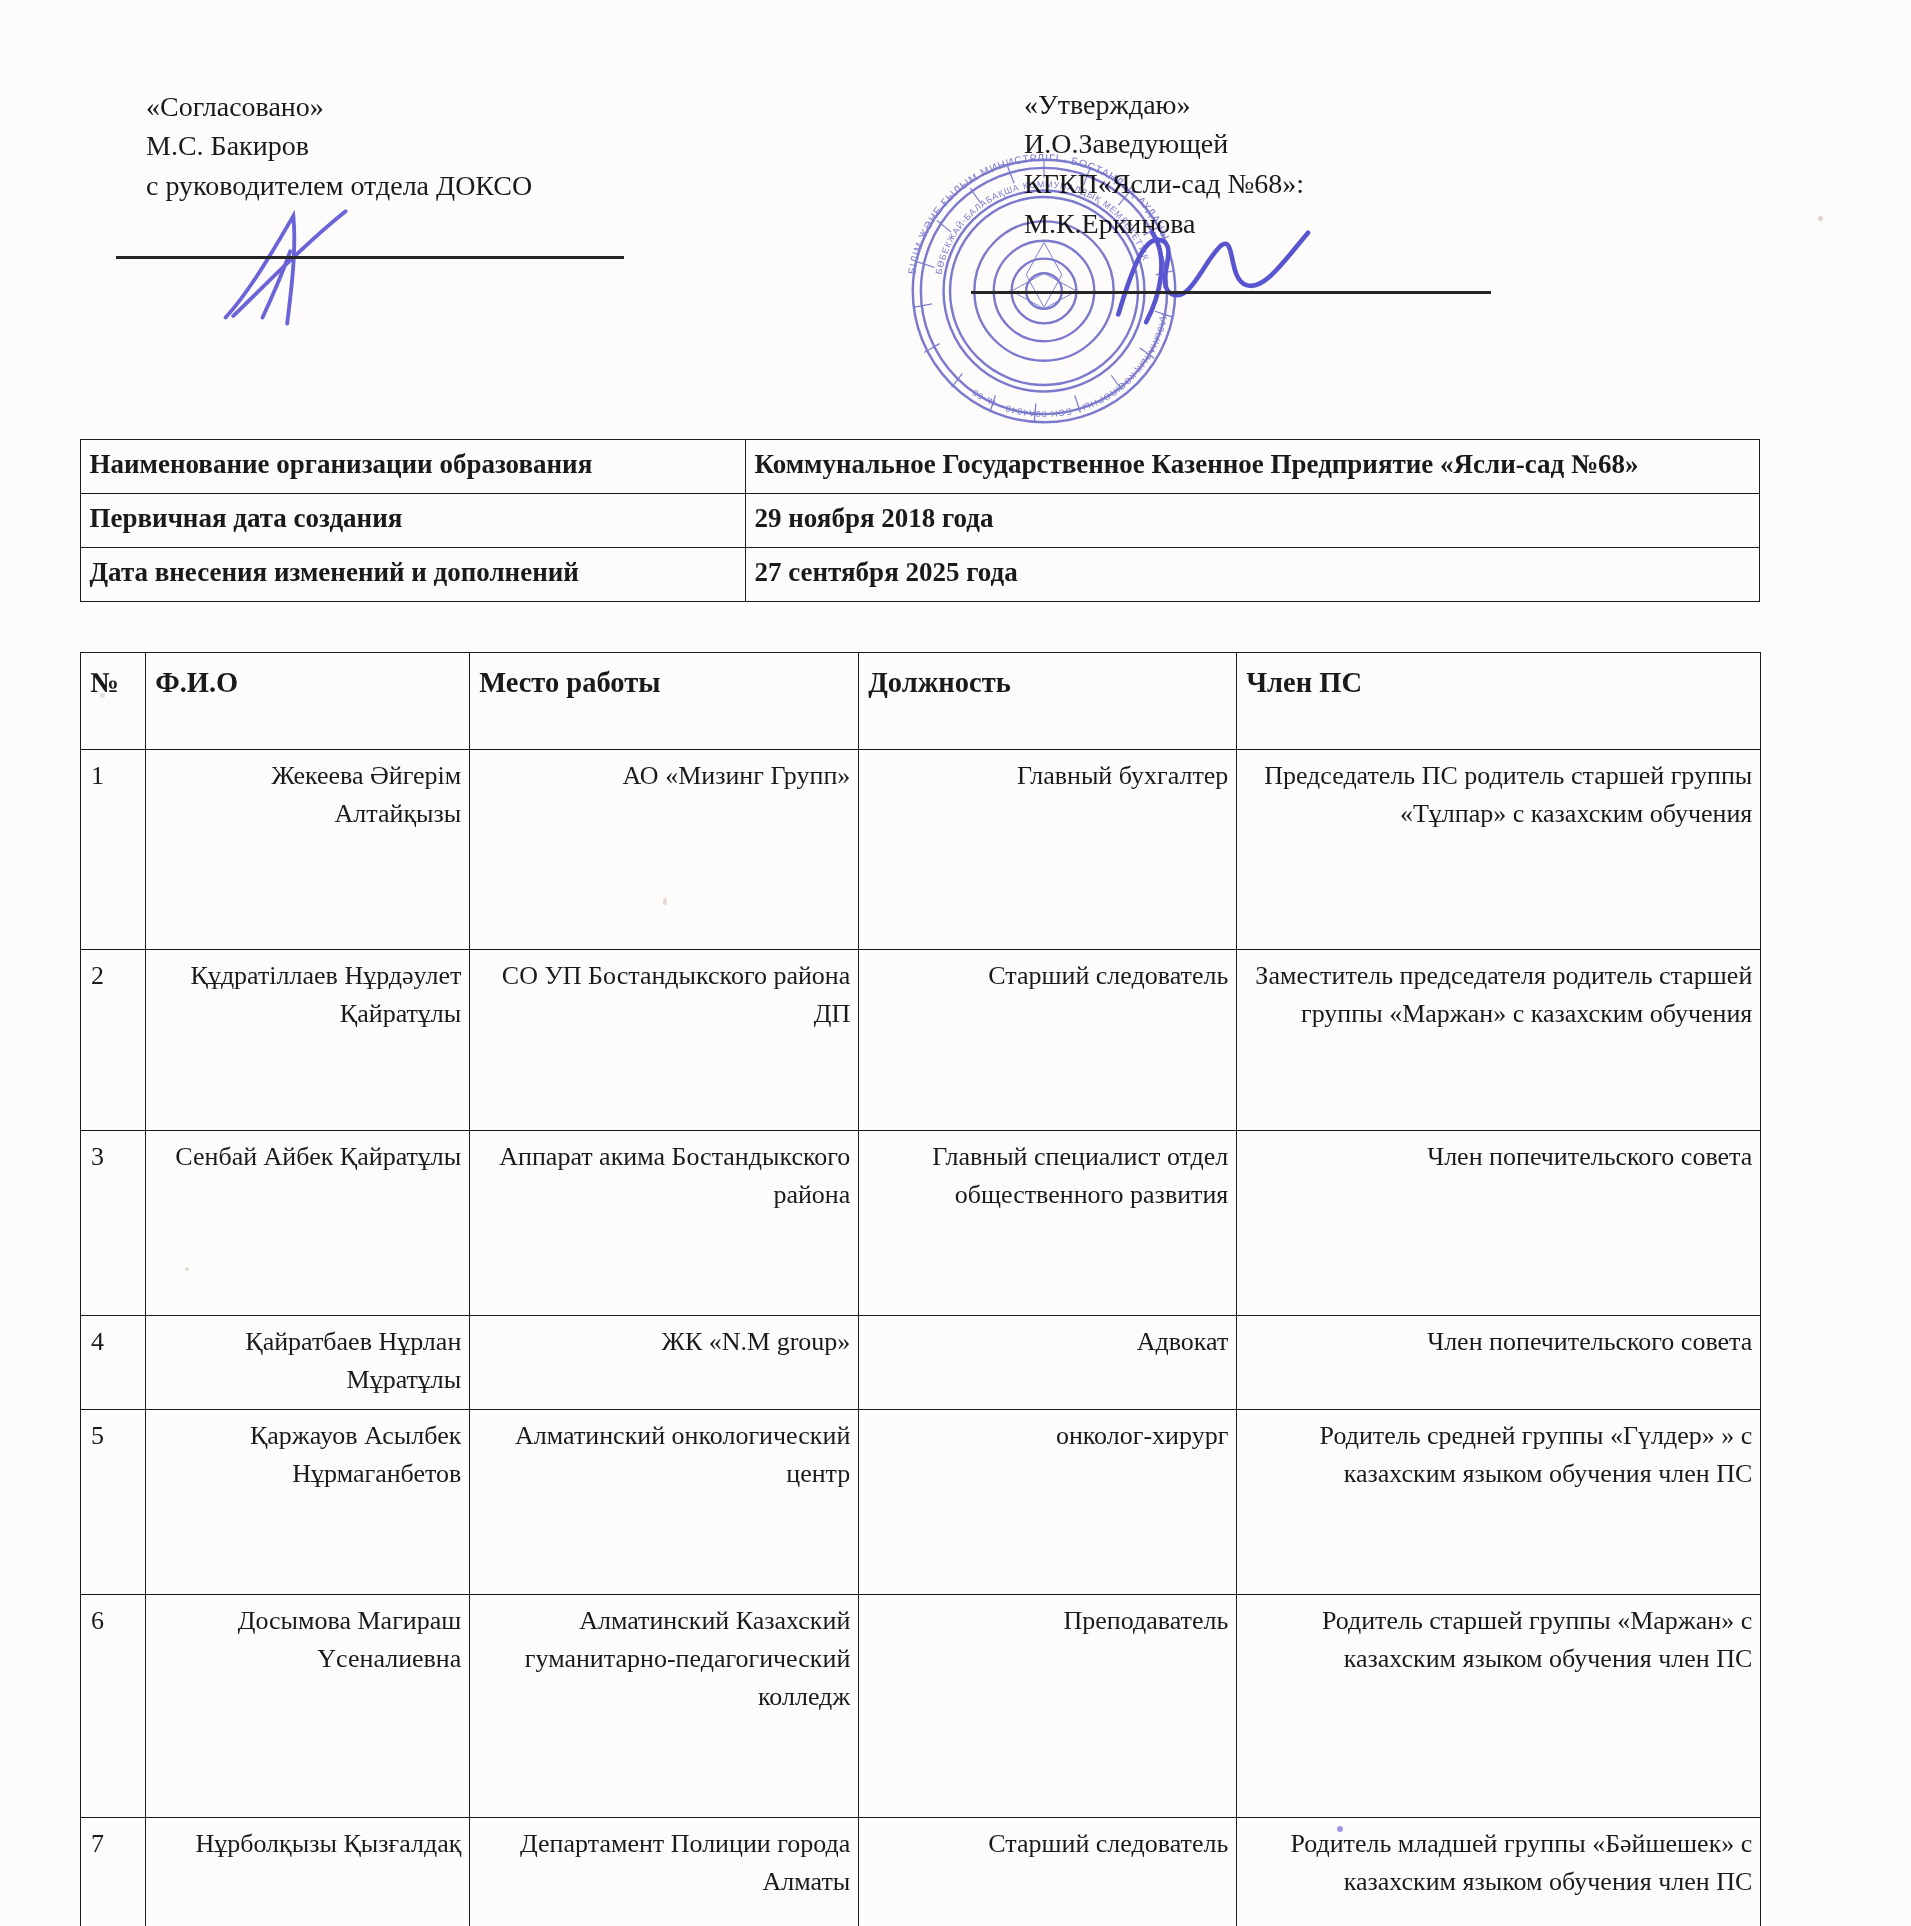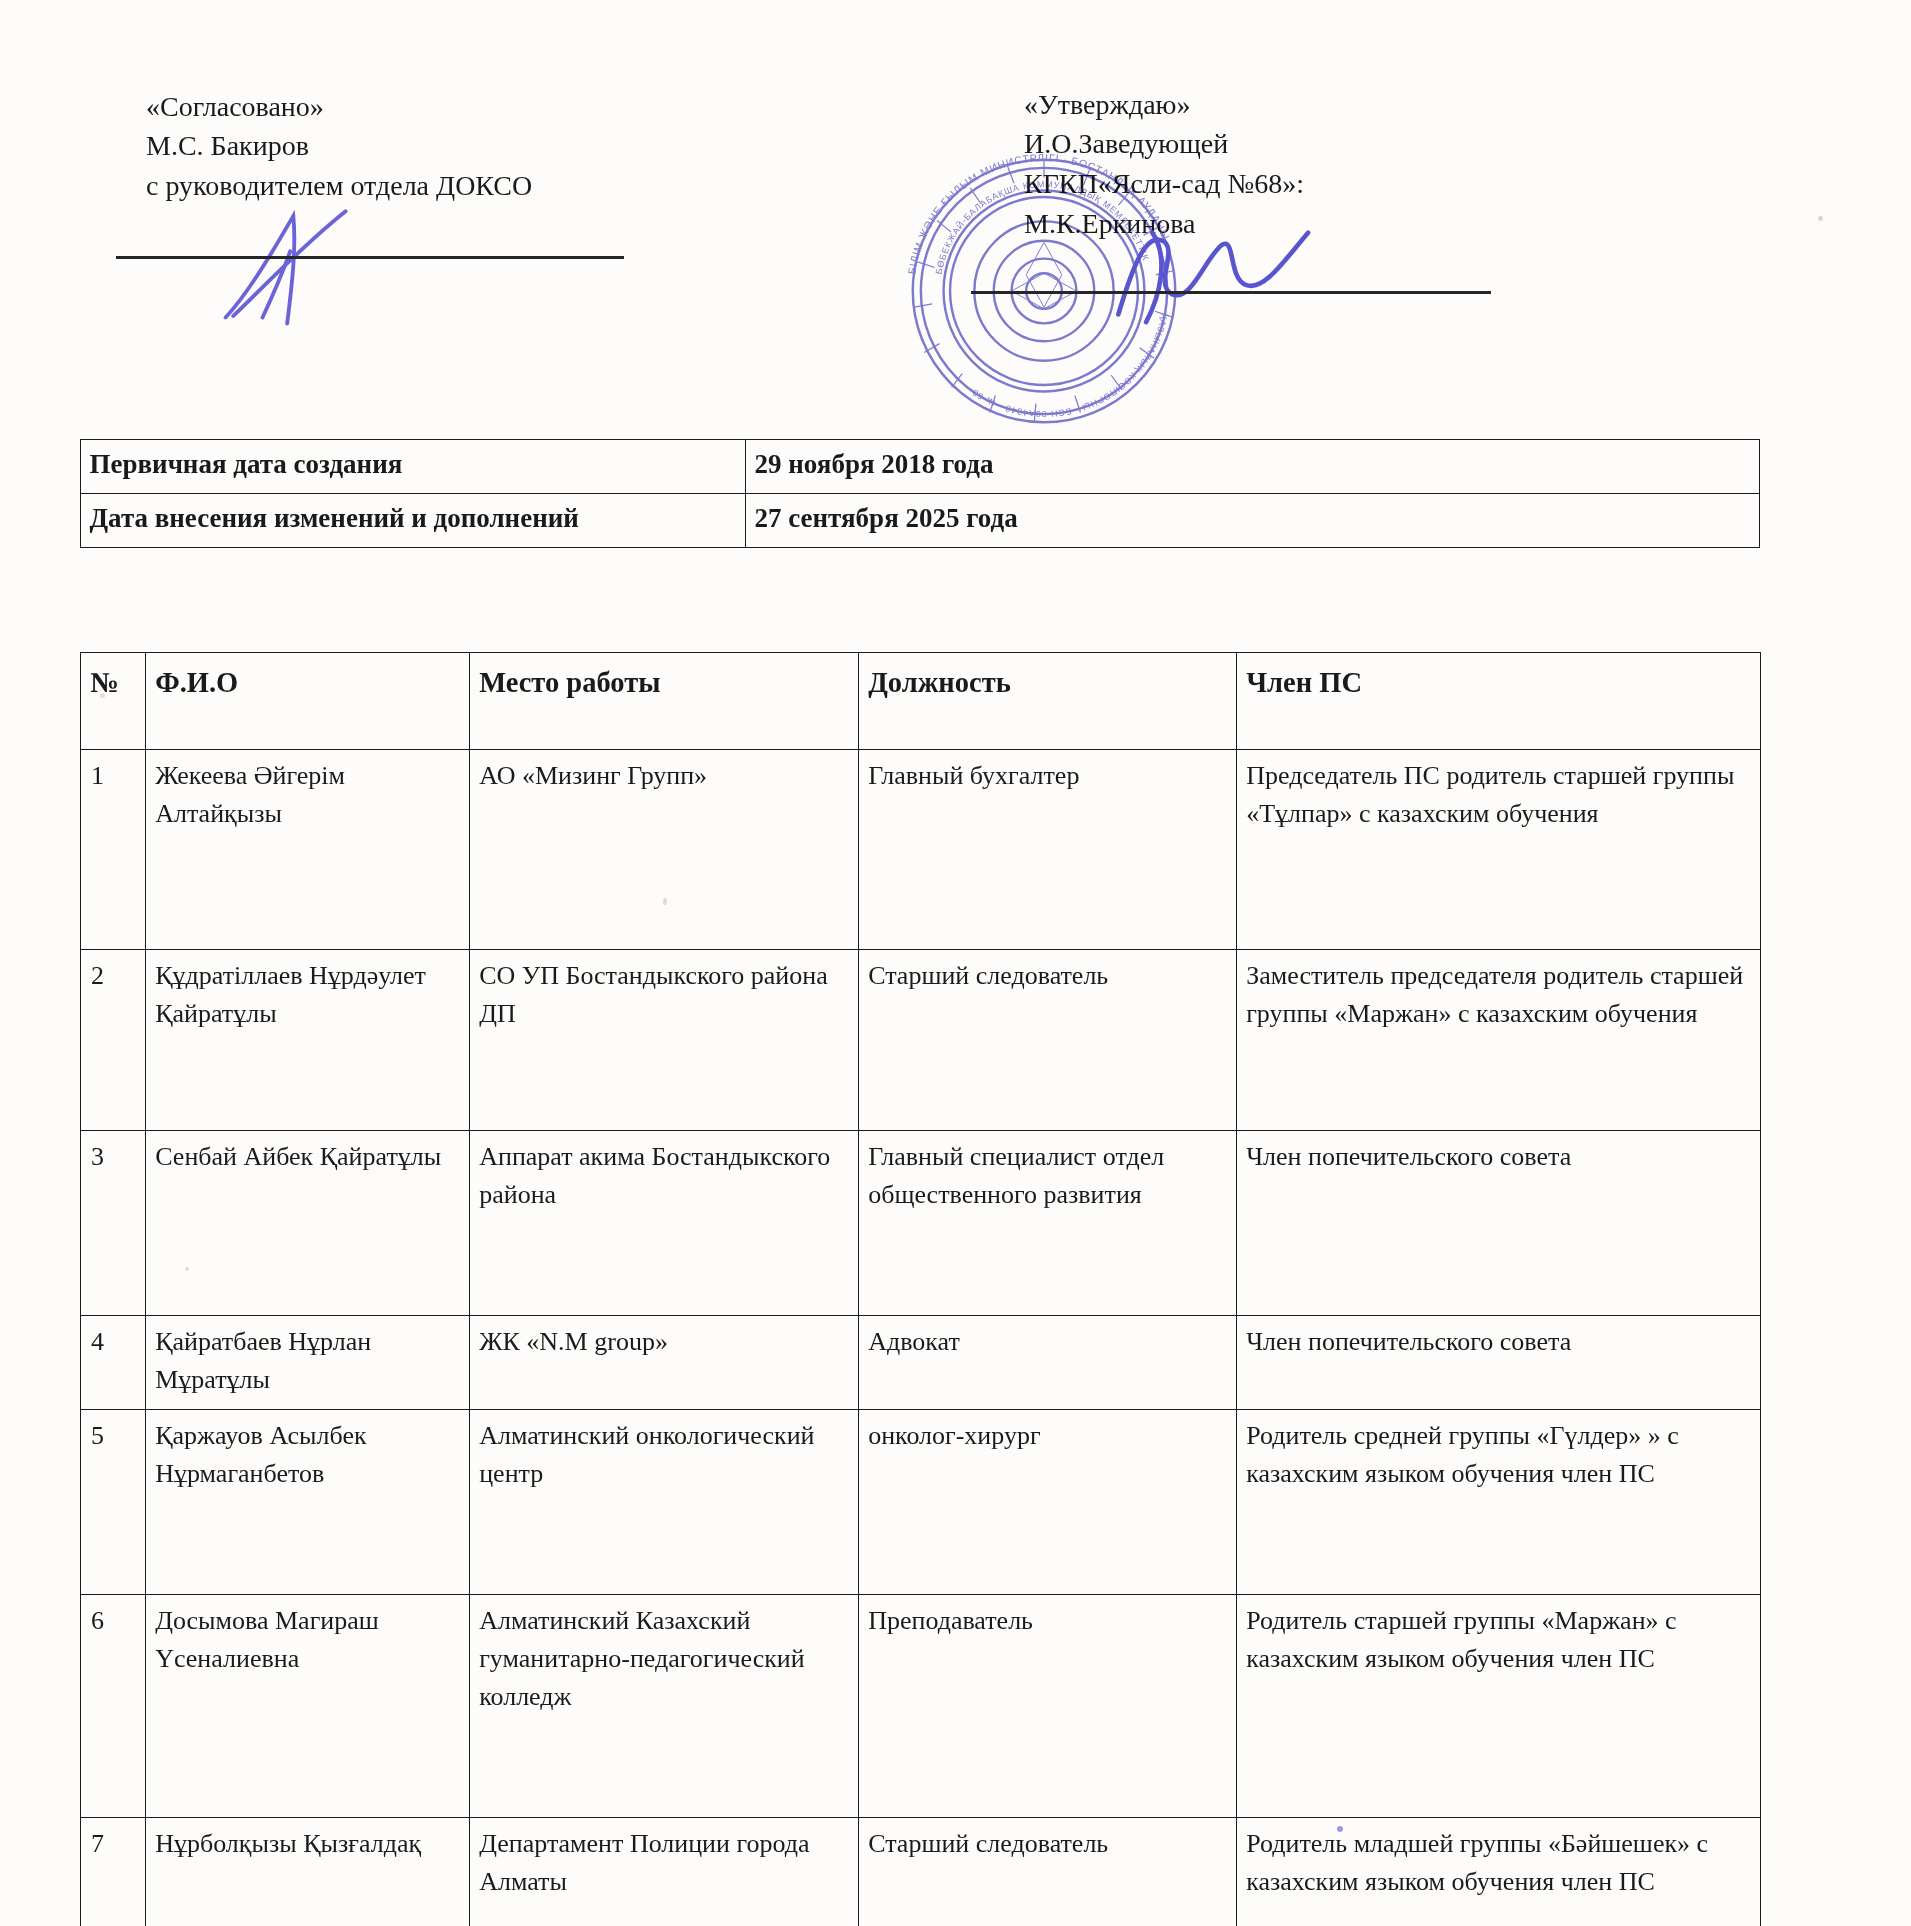--- a/index.html
+++ b/index.html
@@ -103,21 +103,21 @@
     font-size: 26px;
     line-height: 1.46;
   }
   .main-table th {
     font-weight: bold;
     font-size: 28.5px;
     height: 77px;
     text-align: left;
     padding-top: 8.5px;
   }
-  .main-table td { font-weight: normal; }
+  .main-table td { font-weight: normal; text-align: right; }
 
   .col-no   { width: 65px;  }
   .col-fio  { width: 324px;  }
   .col-work { width: 389px; }
   .col-pos  { width: 378px;  }
   .col-mem  { width: 524px; }
 
   td.c-no { text-align: left; padding-left: 10px; }
 
   
@@ -222,20 +222,24 @@
       </g>
     </svg>
 
     <div class="sig-rule left"></div>
     <div class="sig-rule right"></div>
   </div>
 
   <table class="info-table">
     <tbody>
       <tr>
+        <td class="k">Наименование  организации образования</td>
+        <td>Коммунальное Государственное  Казенное Предприятие «Ясли-сад №68»</td>
+      </tr>
+      <tr>
         <td class="k">Первичная  дата создания</td>
         <td>29 ноября  2018 года</td>
       </tr>
       <tr>
         <td class="k">Дата внесения изменений и дополнений</td>
         <td>27 сентября 2025 года</td>
       </tr>
     </tbody>
   </table>
 

